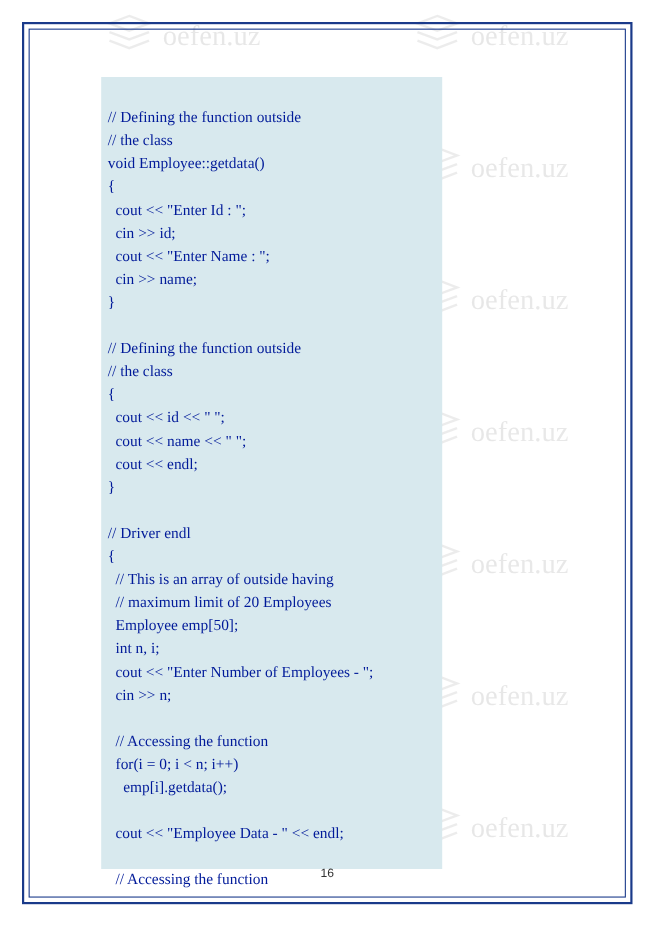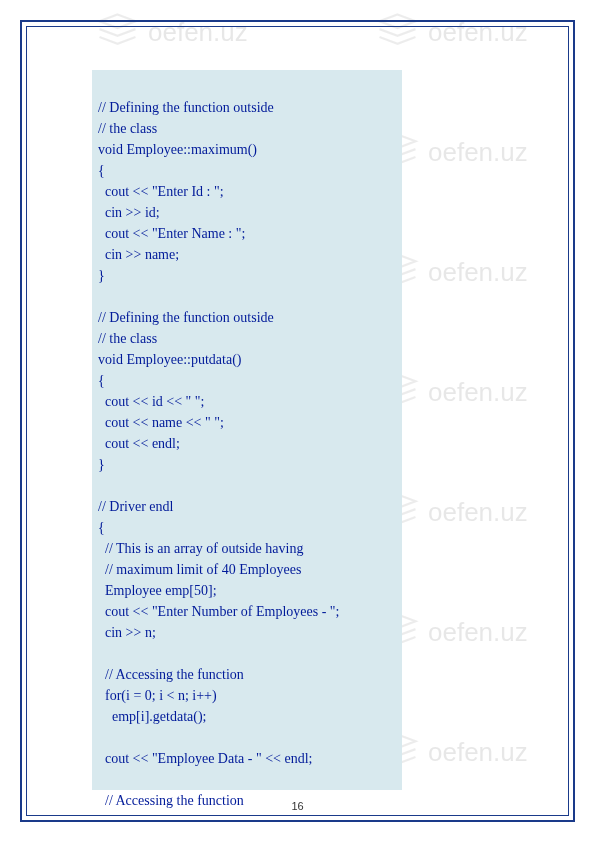--- a/index.html
+++ b/index.html
@@ -36,21 +36,21 @@
     
     .watermark-icon {
       width: 45px;
       height: 45px;
     }
     
     .watermark-text {
       font-size: 26px;
       font-weight: 500;
       color: #666;
-      font-family: Liberation Sans, sans-serif;
+      font-family: Liberation Serif, serif;
     }
     
     .outer-border {
       position: absolute;
       top: 20px;
       left: 20px;
       right: 20px;
       bottom: 20px;
       border: 2px solid #1a3a8a;
     }
@@ -87,21 +87,21 @@
       white-space: pre;
     }
     
     .code-blank {
       text-decoration: underline;
       min-height: 21px;
     }
     
     .page-number {
       position: absolute;
-      bottom: 30px;
+      bottom: 42px;
       left: 50%;
       transform: translateX(-50%);
       font-size: 11px;
       color: #333;
       font-family: Arial, sans-serif;
     }
   </style>
 </head>
 <body>
 
@@ -222,42 +222,42 @@
 
 <div class="outer-border"></div>
 <div class="inner-border"></div>
 
 <div class="code-block"></div>
 
 <div class="code-content" id="code-container">
     <div class="code-blank"> </div>
     <div class="code-line">// Defining the function outside</div>
     <div class="code-line">// the class</div>
-    <div class="code-line">void Employee::maximum()</div>
+    <div class="code-line">void Employee::getdata()</div>
     <div class="code-line">{</div>
     <div class="code-line">  cout &lt;&lt; "Enter Id : ";</div>
     <div class="code-line">  cin &gt;&gt; id;</div>
     <div class="code-line">  cout &lt;&lt; "Enter Name : ";</div>
     <div class="code-line">  cin &gt;&gt; name;</div>
     <div class="code-line">}</div>
     <div class="code-blank"> </div>
     <div class="code-line">// Defining the function outside</div>
     <div class="code-line">// the class</div>
-    <div class="code-line">void Employee::putdata()</div>
     <div class="code-line">{</div>
     <div class="code-line">  cout &lt;&lt; id &lt;&lt; " ";</div>
     <div class="code-line">  cout &lt;&lt; name &lt;&lt; " ";</div>
     <div class="code-line">  cout &lt;&lt; endl;</div>
     <div class="code-line">}</div>
     <div class="code-blank"> </div>
     <div class="code-line">// Driver endl</div>
     <div class="code-line">{</div>
     <div class="code-line">  // This is an array of outside having</div>
-    <div class="code-line">  // maximum limit of 40 Employees</div>
+    <div class="code-line">  // maximum limit of 20 Employees</div>
     <div class="code-line">  Employee emp[50];</div>
+    <div class="code-line">  int n, i;</div>
     <div class="code-line">  cout &lt;&lt; "Enter Number of Employees - ";</div>
     <div class="code-line">  cin &gt;&gt; n;</div>
     <div class="code-blank">   </div>
     <div class="code-line">  // Accessing the function</div>
     <div class="code-line">  for(i = 0; i &lt; n; i++)</div>
     <div class="code-line">    emp[i].getdata();</div>
     <div class="code-blank">   </div>
     <div class="code-line">  cout &lt;&lt; "Employee Data - " &lt;&lt; endl;</div>
     <div class="code-blank">   </div>
     <div class="code-line">  // Accessing the function</div>

